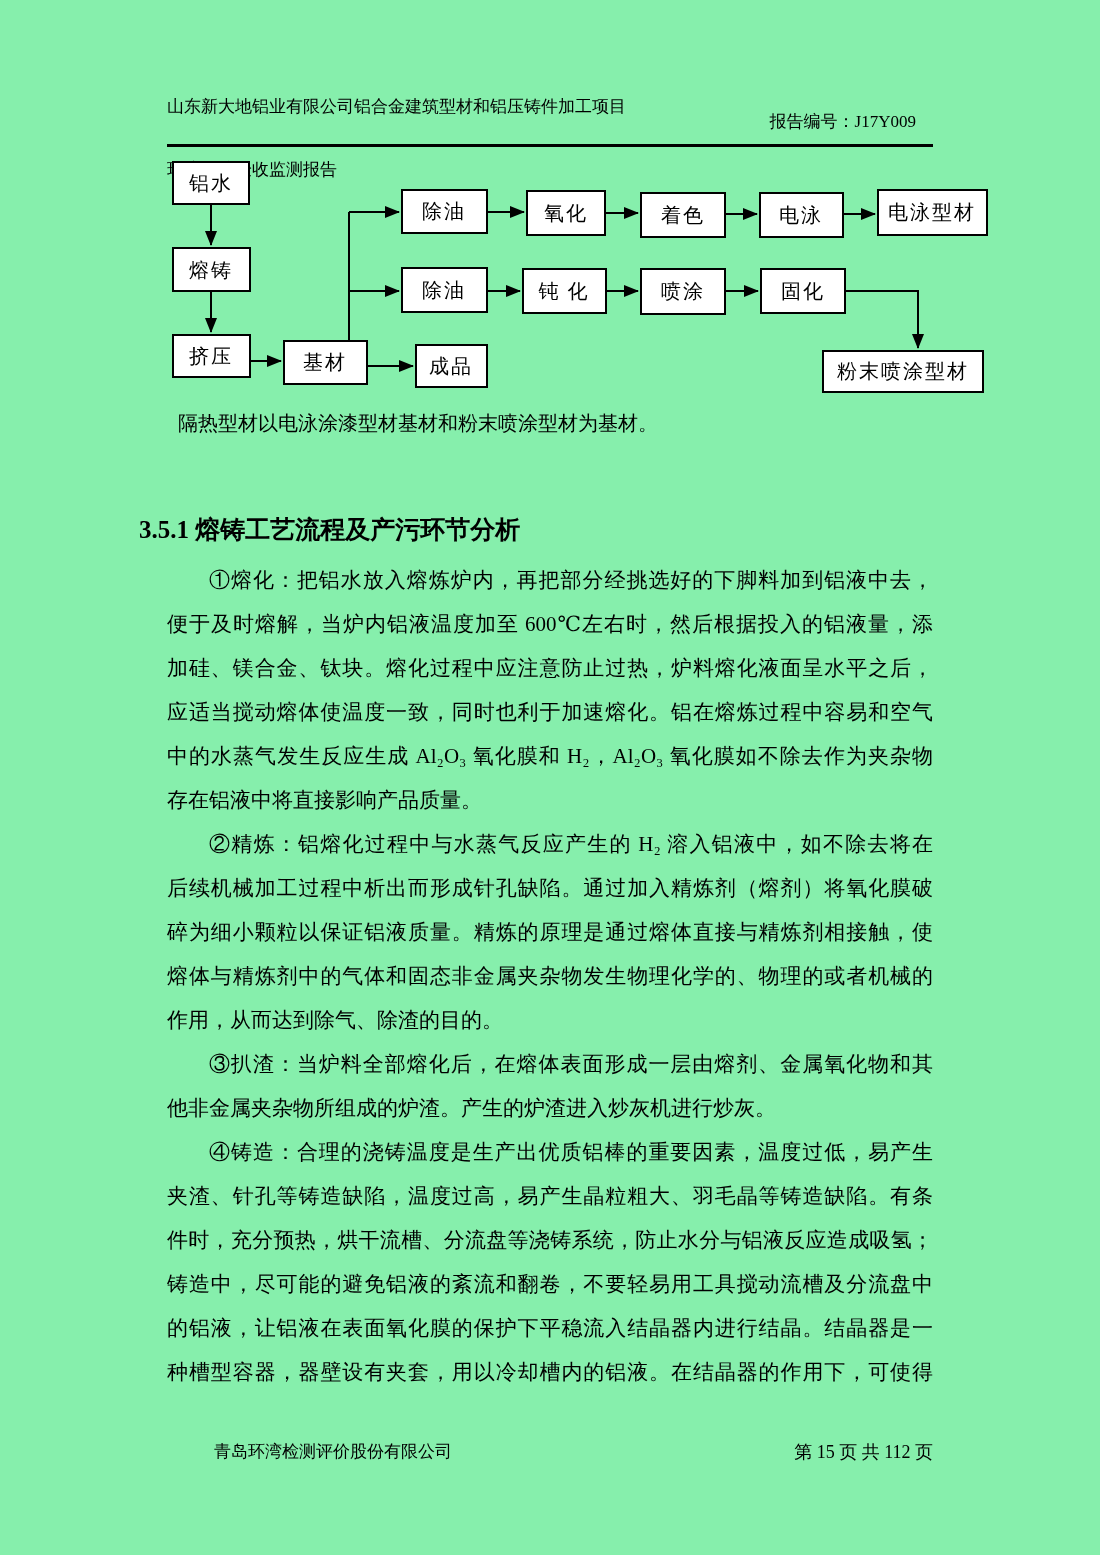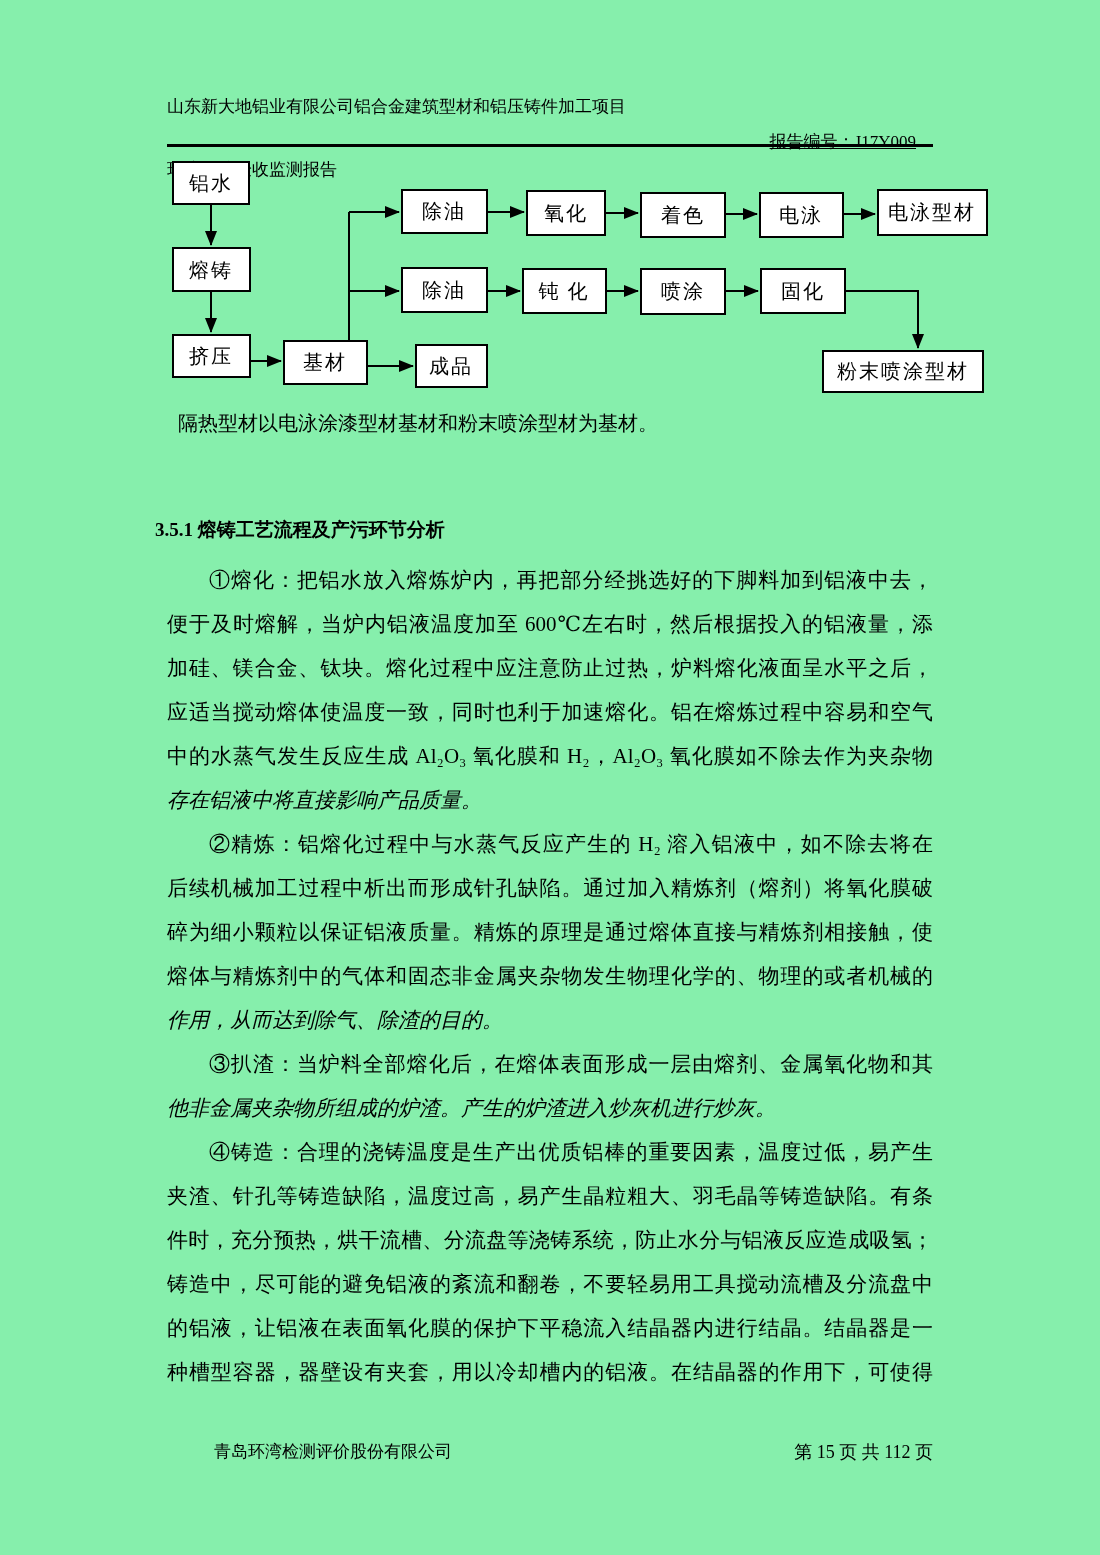--- a/index.html
+++ b/index.html
@@ -8,38 +8,38 @@
     width:1100px;height:1555px;
     background:#86efac;
     font-family:"Liberation Serif","DejaVu Serif",serif;
     color:#000;
     overflow:hidden;
   }
   
   .hdr-line{position:absolute;left:167px;font-size:17px;line-height:20px;white-space:nowrap;}
   .hdr1{top:97px;}
   .hdr2{top:120px;margin-top:40px;}
-  .report-no{position:absolute;top:132px;right:184px;font-size:17px;line-height:20px;white-space:nowrap;text-decoration:underline;}
+  .report-no{position:absolute;top:112px;right:184px;font-size:17px;line-height:20px;white-space:nowrap;}
   .hdr-rule{position:absolute;left:167px;top:144px;width:766px;height:3px;background:#000;}
   
   .flow{position:absolute;left:0;top:0;}
   .flow rect{fill:#fff;stroke:#000;stroke-width:2px;}
   .flow line,.flow polyline{stroke:#000;stroke-width:2px;fill:none;}
   .flow text{
     font-family:"Liberation Serif","DejaVu Serif",serif;
     font-size:20px;fill:#000;text-anchor:middle;letter-spacing:2px;
   }
   
   .fig-note{position:absolute;left:178px;top:410px;font-size:20px;line-height:26px;white-space:nowrap;}
   .fig-caption{position:absolute;left:167px;top:469px;width:846px;text-align:center;font-size:21px;line-height:26px;}
-  .sec-heading{position:absolute;left:155px;top:514px;font-size:19px;font-weight:bold;line-height:32px;white-space:nowrap;}
+  .sec-heading{position:absolute;left:139px;top:514px;font-size:25px;font-weight:bold;line-height:32px;white-space:nowrap;}
   
   .body-text{position:absolute;left:167px;top:558px;width:766px;font-size:21px;}
   .bl{height:44px;line-height:44px;text-align:justify;text-align-last:justify;overflow:hidden;}
-  .bl.left{text-align:left;text-align-last:left;font-style:italic;}
+  .bl.left{text-align:left;text-align-last:left;}
   .bl.indent{padding-left:42px;}
   
   .footer{position:absolute;left:167px;top:1440px;width:766px;height:26px;}
   .footer .company{position:absolute;left:0;top:0;font-size:17px;line-height:24px;white-space:nowrap;margin-left:47px;}
   .footer .pageno{position:absolute;right:0;top:-1px;font-size:18px;line-height:26px;white-space:nowrap;}
 </style>
 </head>
 <body>
 
 <div class="page">

